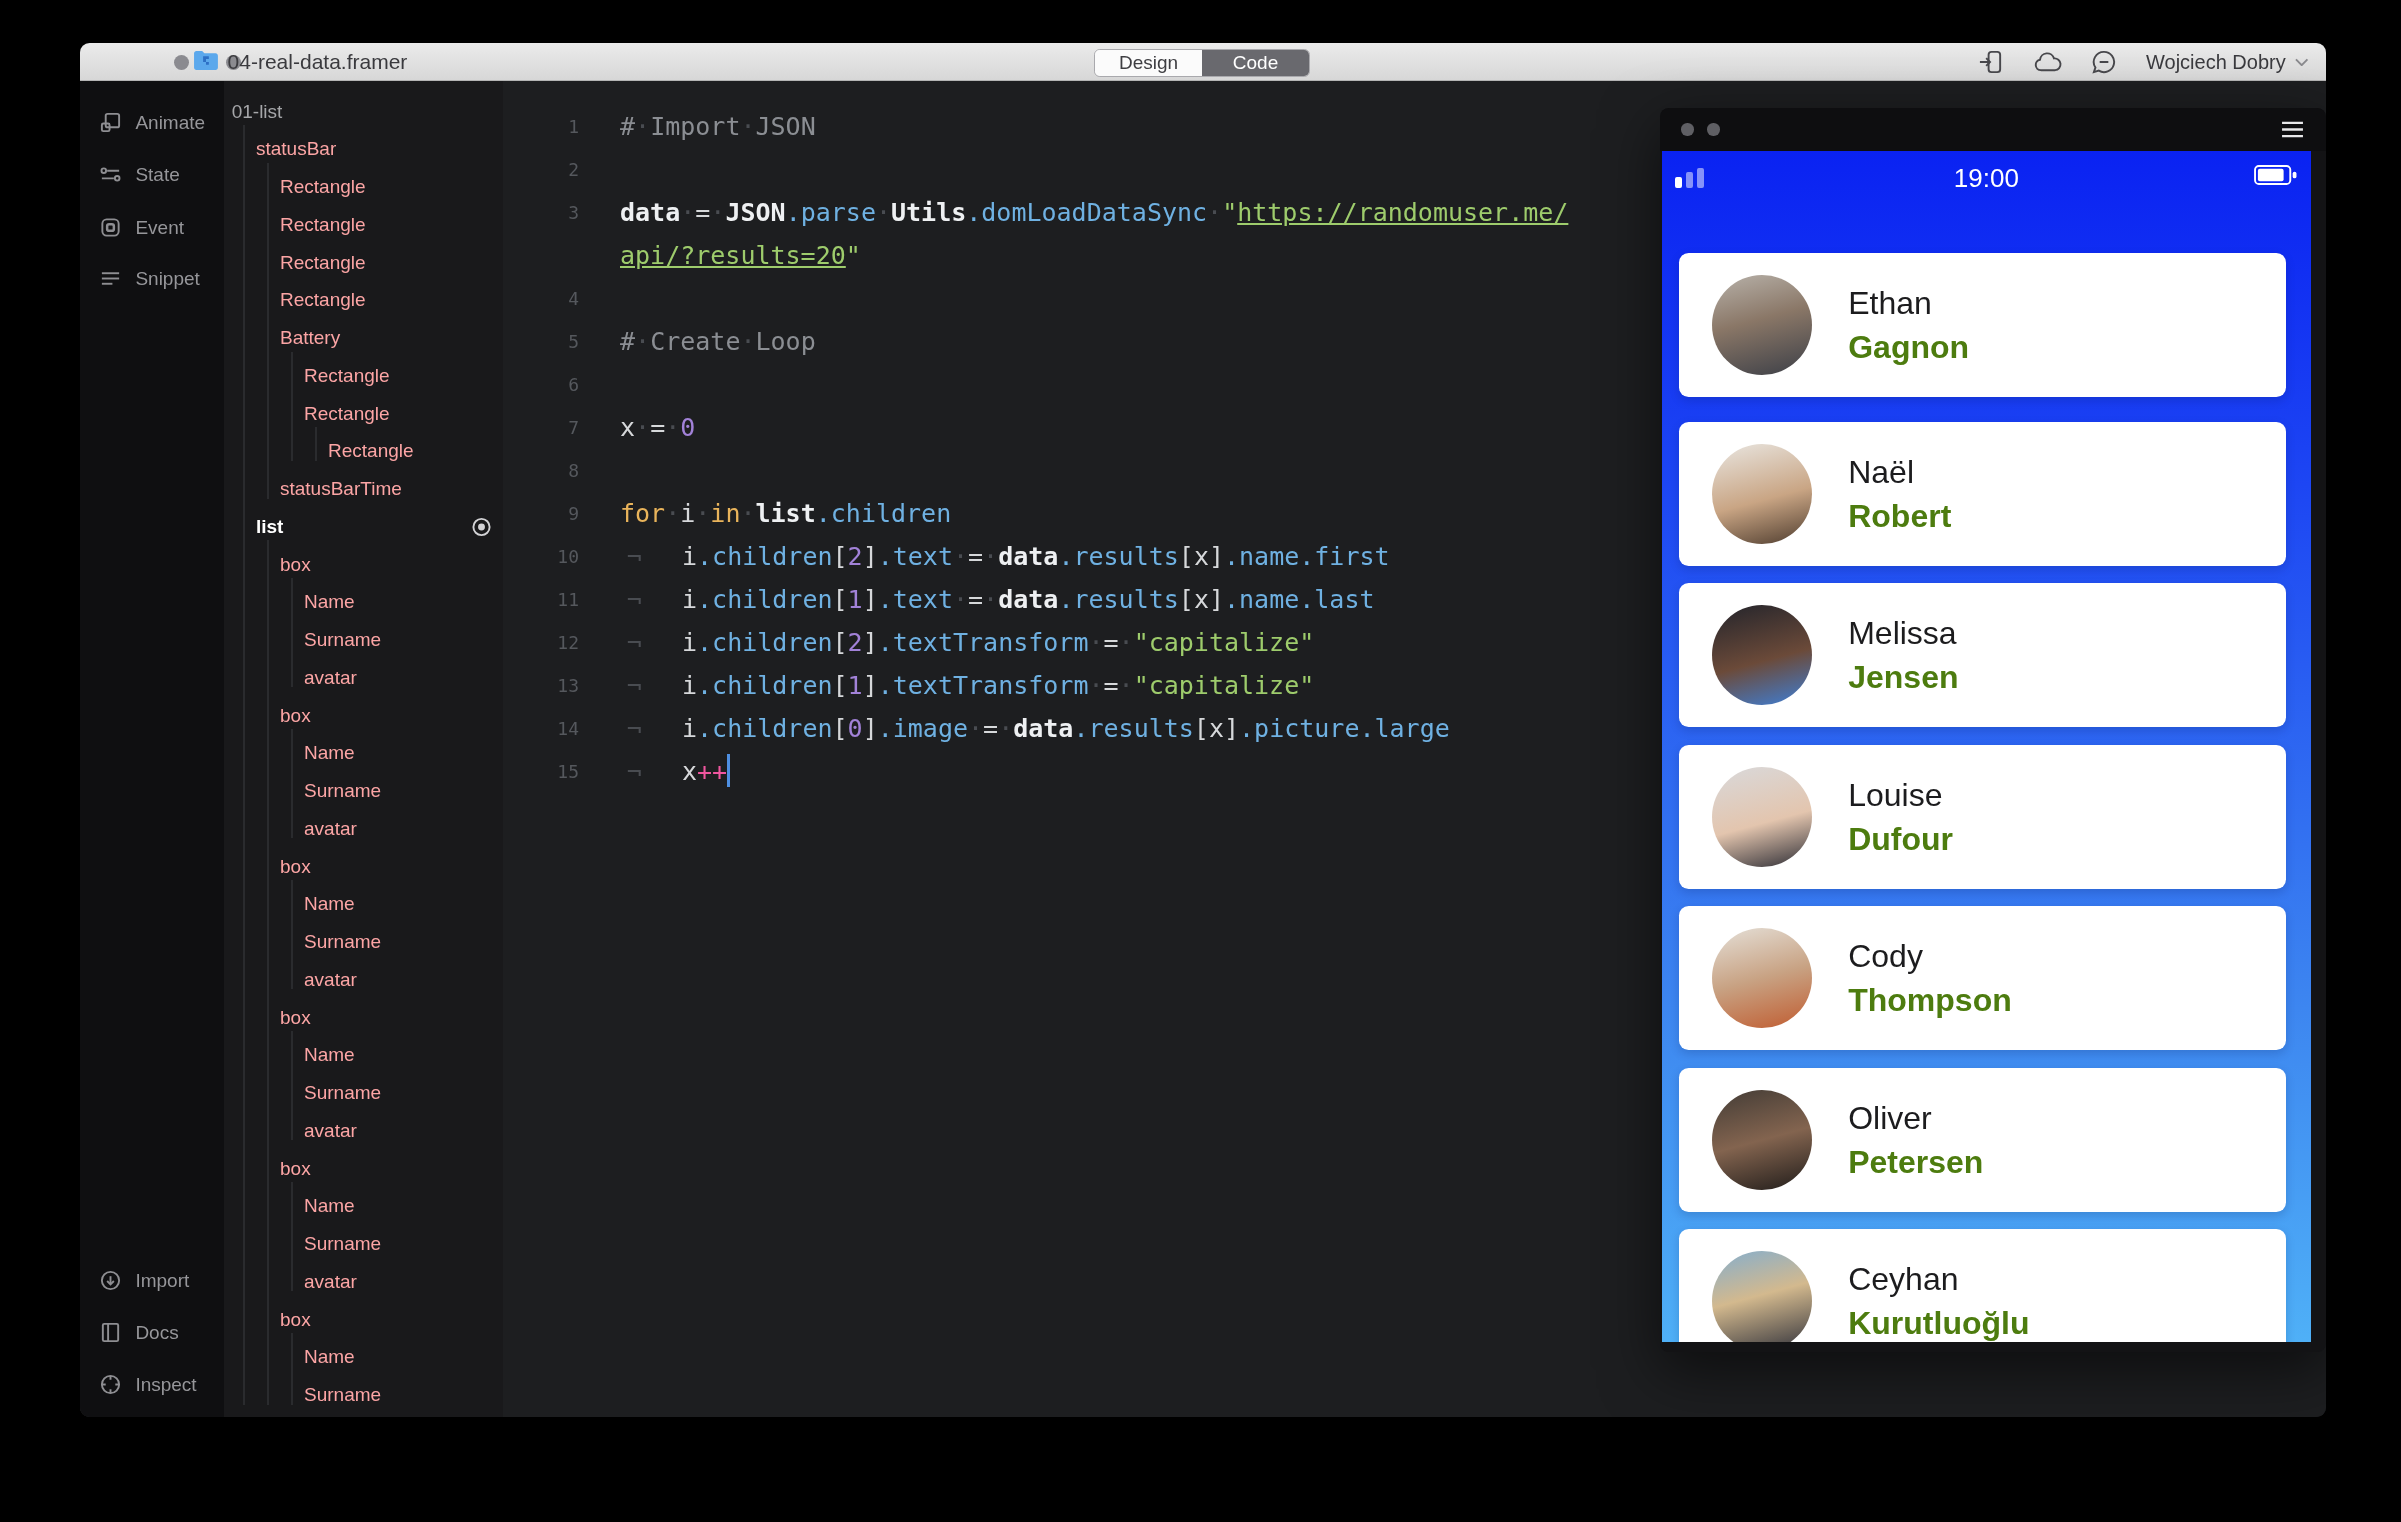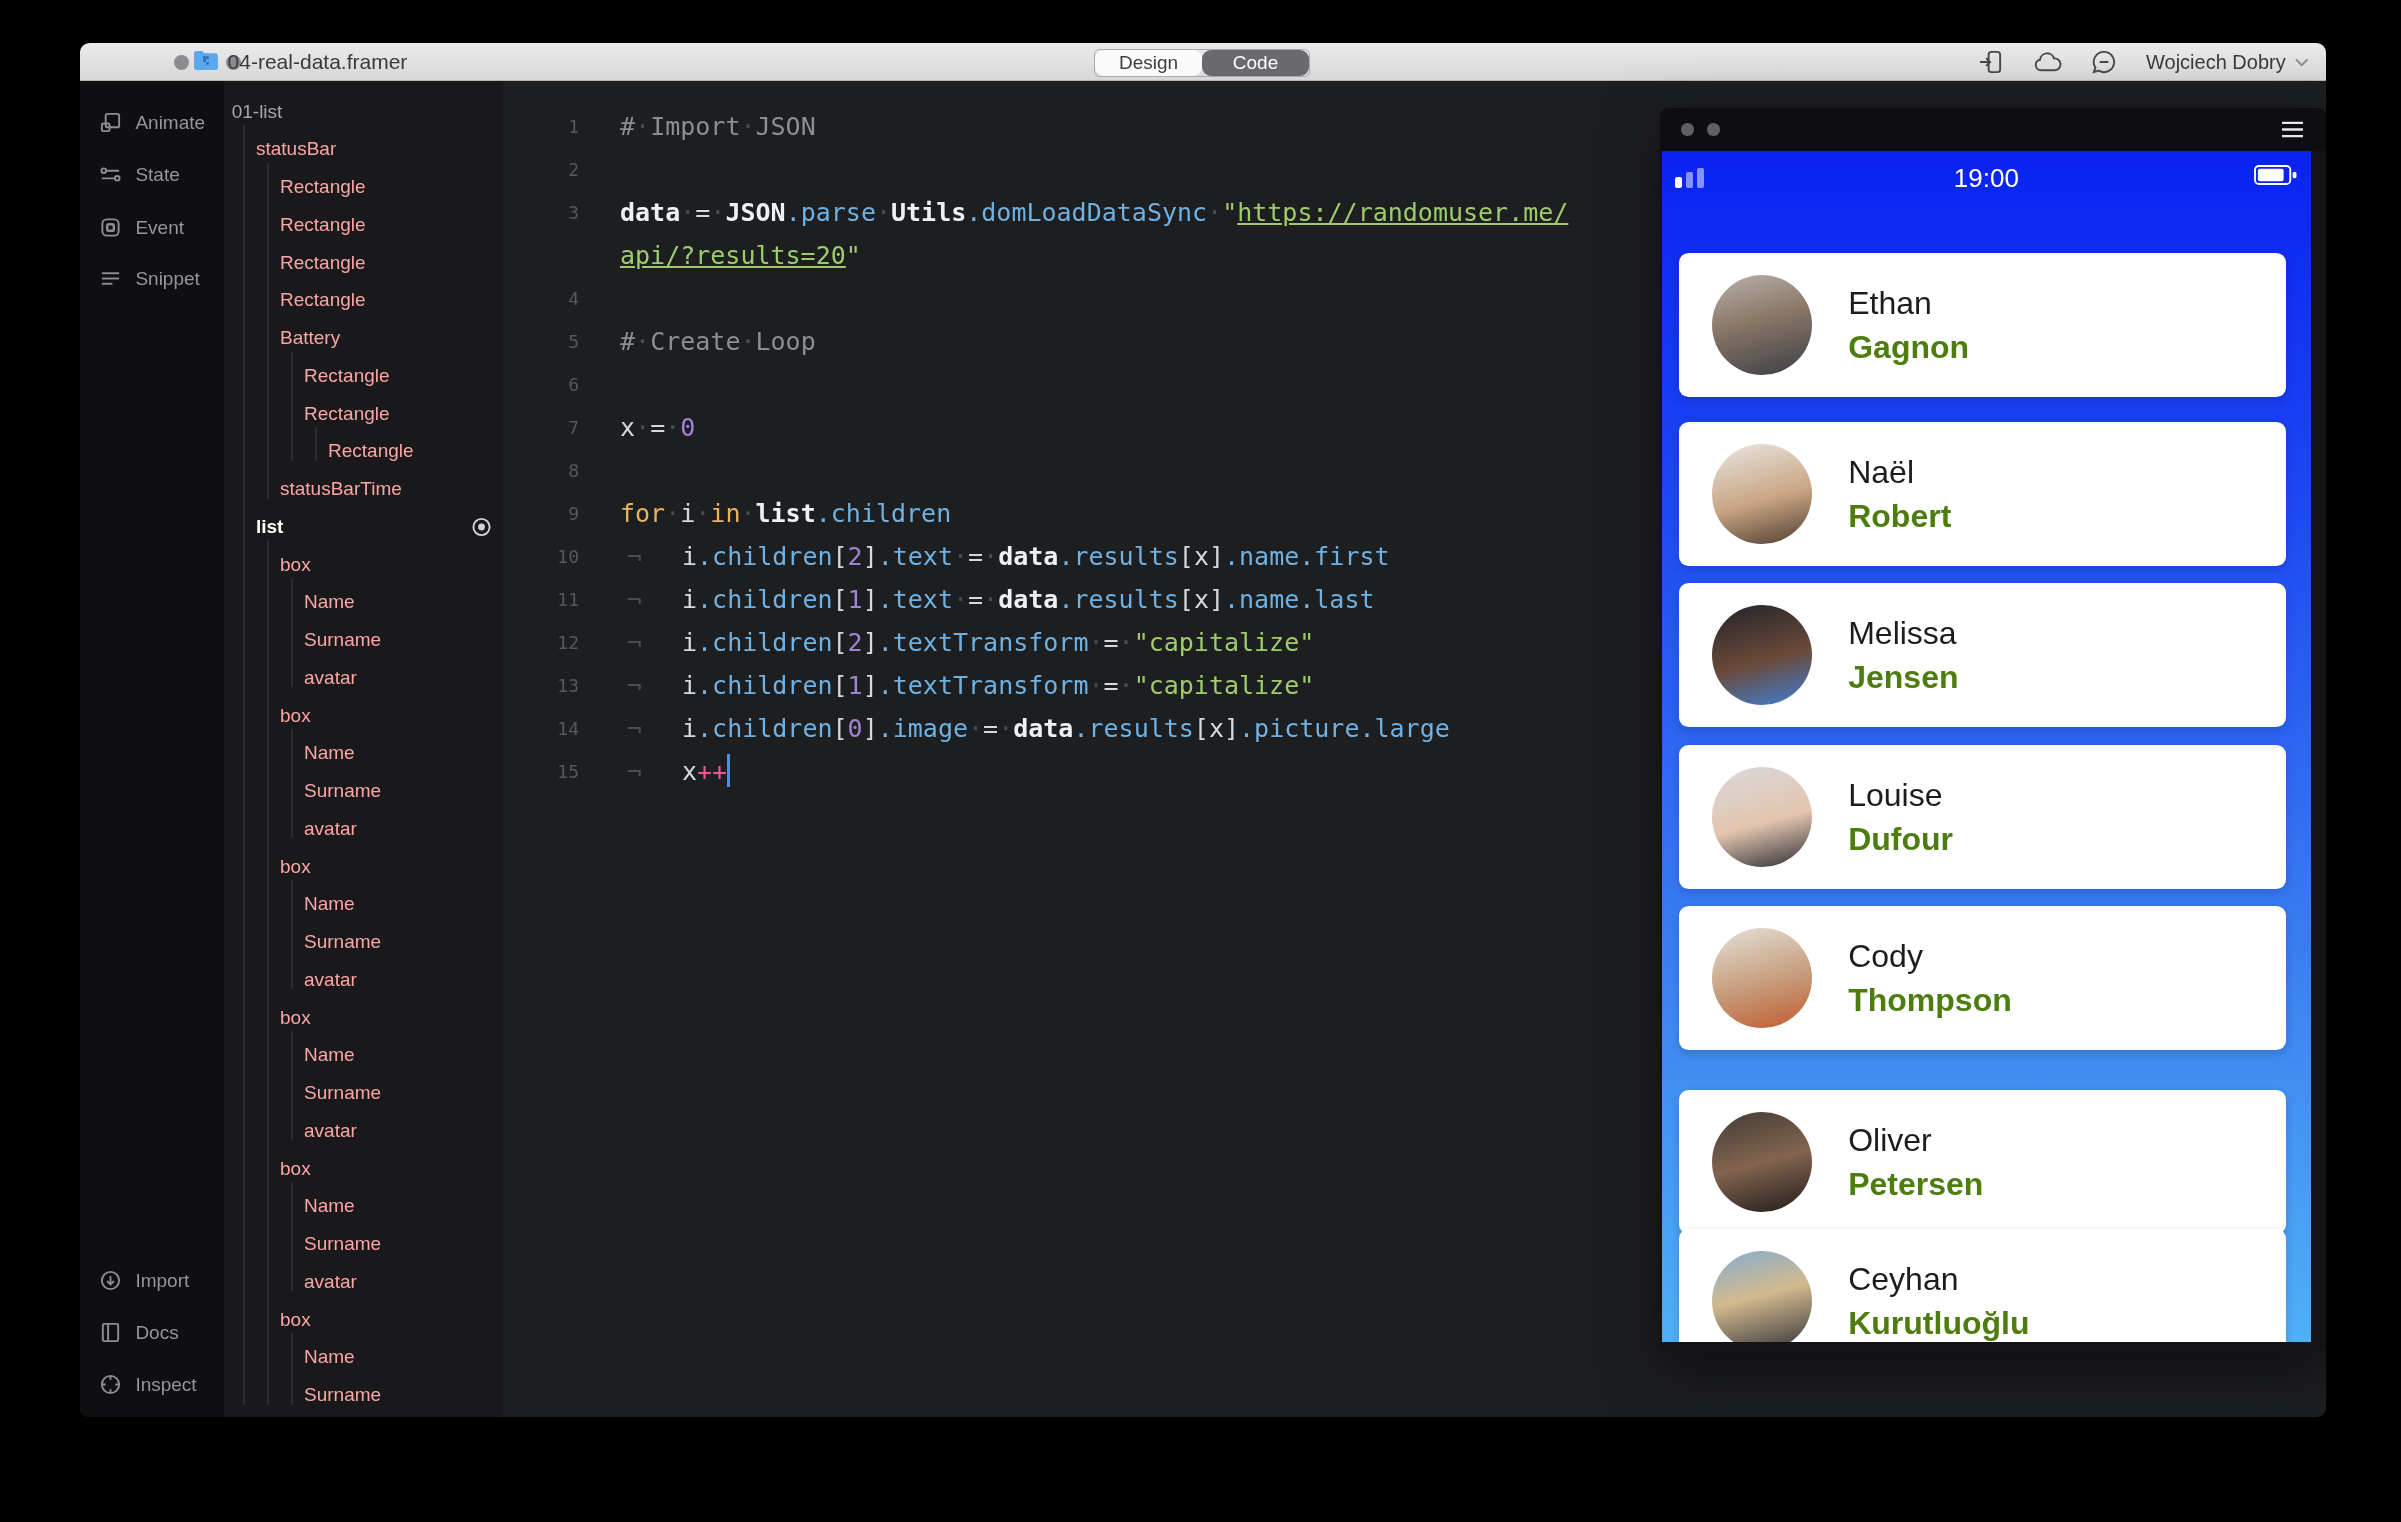--- a/index.html
+++ b/index.html
@@ -14,21 +14,21 @@
   
   .titlebar { position:absolute; left:0; top:0; right:0; height:38px;
     background:linear-gradient(#ebebeb,#d7d7d7); border-bottom:1px solid #b4b4b4; }
   .traffic { position:absolute; top:11.5px; width:15.4px; height:15.4px; border-radius:50%;
     background:#8b8b90; }
   .doc-title { position:absolute; left:113px; top:0; height:38px; display:flex;
     align-items:center; gap:9.6px; color:#3a3a3e; font-size:21px; font-weight:500;}
   .seg { position:absolute; left:1014px; top:5.8px; width:216px; height:28px;
     border:1px solid #a9a9ad; border-radius:5.8px; display:flex; overflow:hidden;
     font-size:19px; }
-  .seg > div { flex:1; display:flex; align-items:center; justify-content:center;border-radius:9px; }
+  .seg > div { flex:1; display:flex; align-items:center; justify-content:center; }
   .seg .off { background:#fbfbfb; color:#3e3e42; }
   .seg .on  { background:#69696e; color:#ffffff; }
   .tb-right { position:absolute; right:17.3px; top:0; height:38px; display:flex;
     align-items:center; gap:29px; color:#3a3a3e; font-size:20px; }
   .tb-right svg { display:block; }
 
   
   #app { position:absolute; left:0; top:38px; right:0; bottom:0; background:#1d1e20; }
 
   
@@ -403,21 +403,21 @@
             <div class="card" style="top: 594px;">
               <div class="avatar" style="background: linear-gradient(165deg, rgb(217, 217, 219) 0%, rgb(227, 197, 174) 55%, rgb(44, 44, 52) 100%);"></div>
               <div class="c-first">Louise</div>
               <div class="c-last">Dufour</div>
             </div>
             <div class="card" style="top: 755px;">
               <div class="avatar" style="background: linear-gradient(165deg, rgb(229, 224, 216) 0%, rgb(200, 162, 131) 50%, rgb(192, 92, 48) 100%);"></div>
               <div class="c-first">Cody</div>
               <div class="c-last">Thompson</div>
             </div>
-            <div class="card" style="top: 939px;">
+            <div class="card" style="top: 917px;">
               <div class="avatar" style="background: linear-gradient(165deg, rgb(67, 60, 54) 0%, rgb(131, 100, 79) 50%, rgb(32, 28, 26) 100%);"></div>
               <div class="c-first">Oliver</div>
               <div class="c-last">Petersen</div>
             </div>
             <div class="card" style="top: 1078px;">
               <div class="avatar" style="background: linear-gradient(165deg, rgb(133, 174, 205) 0%, rgb(211, 185, 142) 45%, rgb(48, 49, 58) 100%);"></div>
               <div class="c-first">Ceyhan</div>
               <div class="c-last">Kurutluoğlu</div>
             </div>
           </div>

